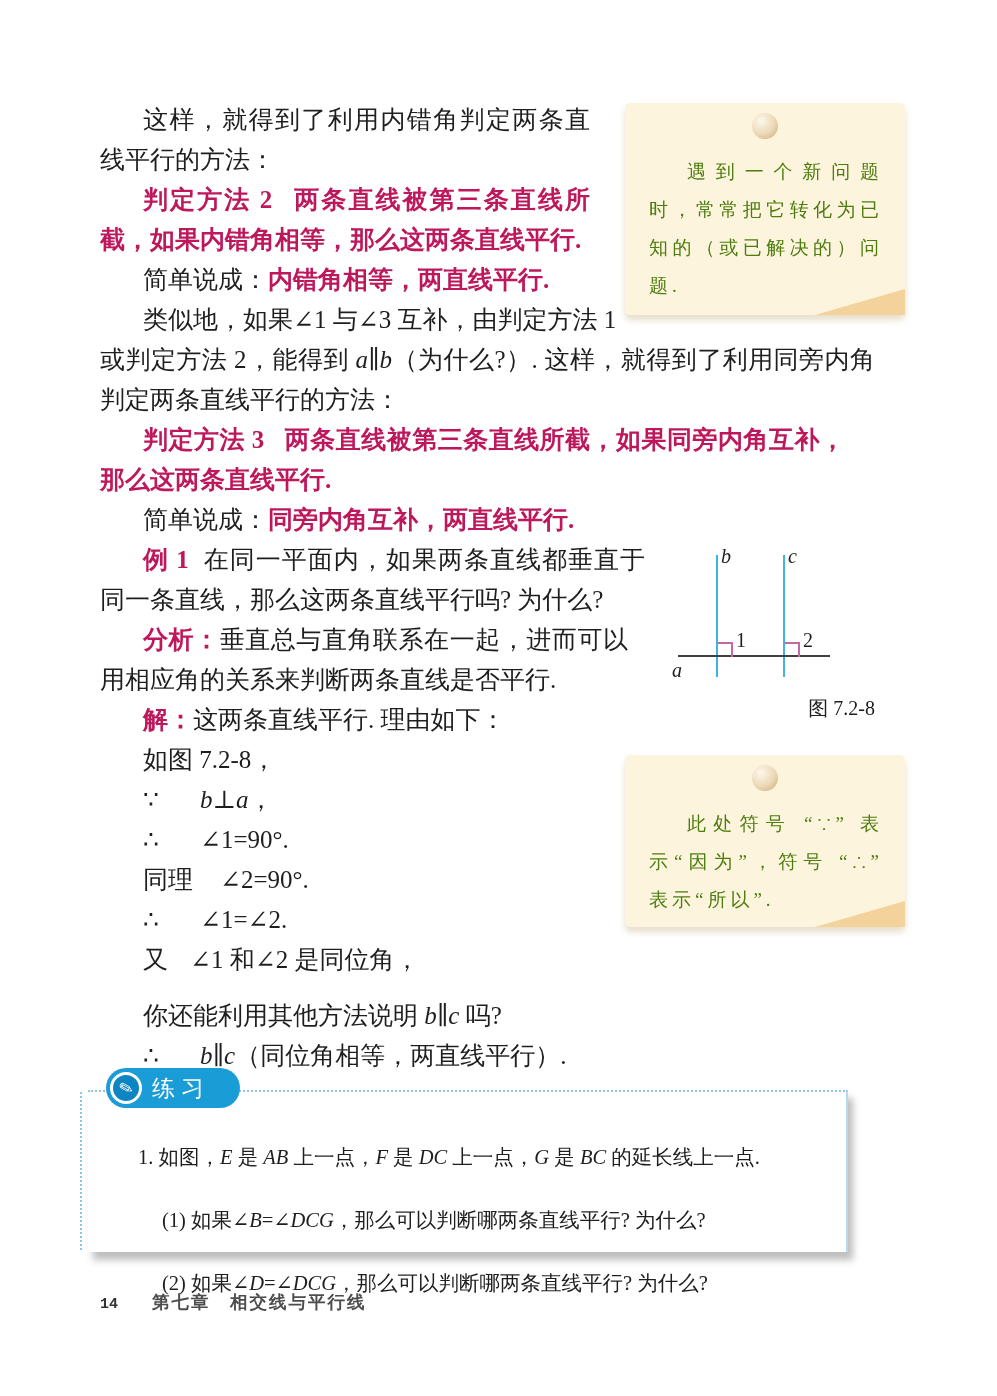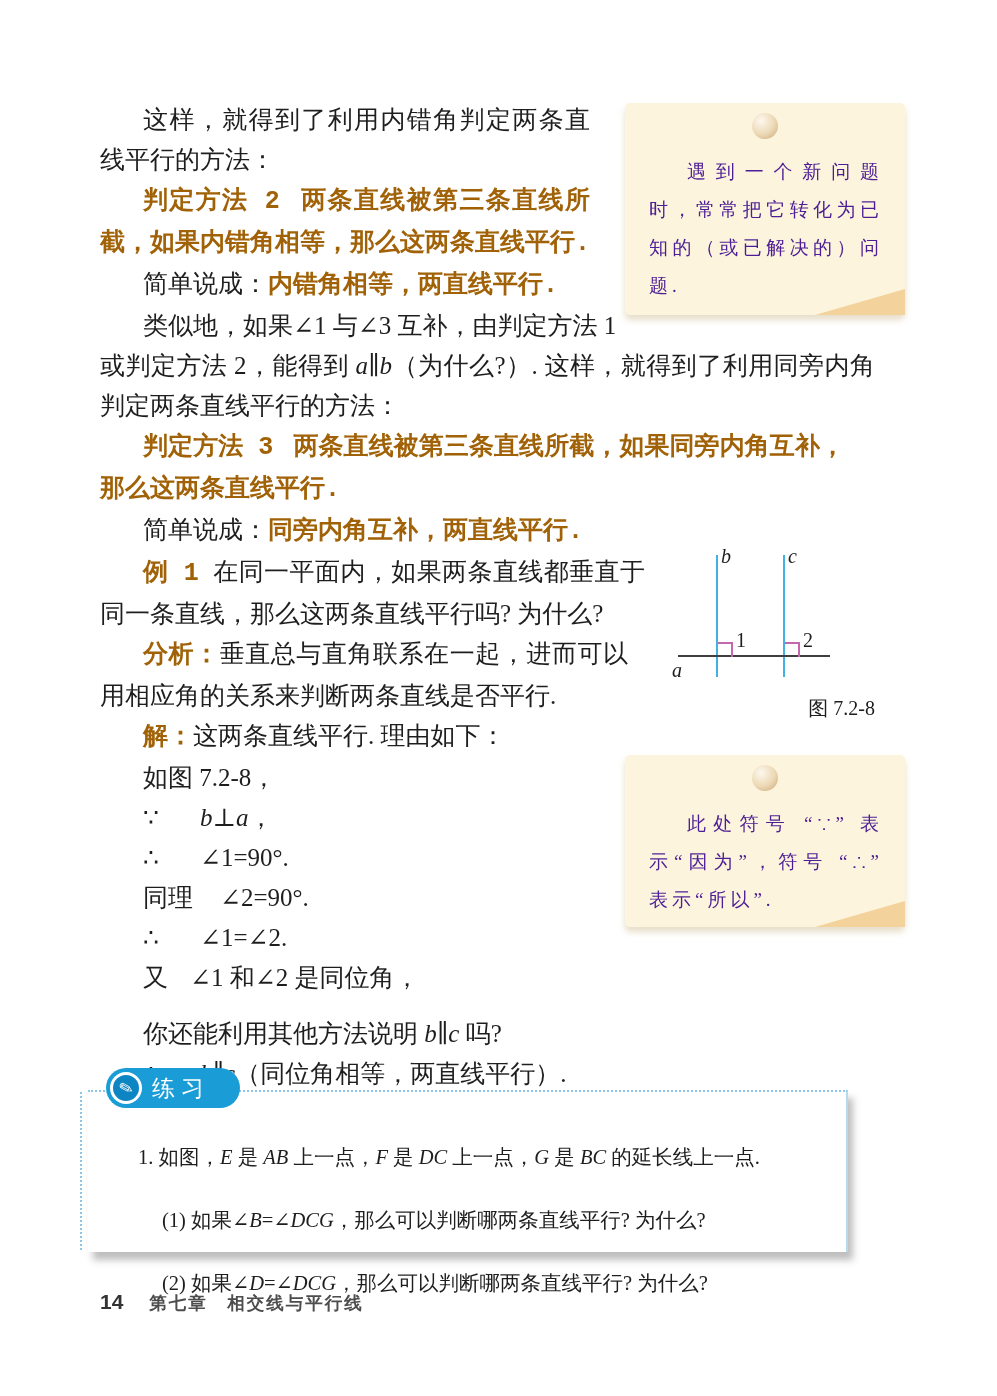--- a/index.html
+++ b/index.html
@@ -4,21 +4,21 @@
 <style>
   html,body{margin:0;padding:0;}
   body{
     width:997px;height:1396px;position:relative;background:#ffffff;
     font-family:"Liberation Serif","DejaVu Serif",serif;color:#1e1e1e;
     overflow:hidden;
   }
   .main-col{position:absolute;left:100px;top:100px;width:795px;}
   .para{margin:0;font-size:25px;line-height:40px;text-align:justify;}
   .indent{text-indent:43px;}
-  .blue{color:#a16207;font-family:Liberation Mono, monospace;font-weight:700;}
+  .blue{color:#be185d;font-family:Liberation Serif, serif;font-weight:700;}
   .math{font-family:"Liberation Serif","DejaVu Serif",serif;font-style:italic;}
   .gap{display:inline-block;width:20px;}
   .gap2{display:inline-block;width:14px;}
   .sym{display:inline-block;width:57px;}
   .word2{display:inline-block;width:77px;}
   .word1{display:inline-block;width:47px;}
   .proof-line{padding-left:43px;}
   .question-line{margin-top:16px;}
 
   
@@ -31,21 +31,21 @@
   .sticky-note .curl{
     position:absolute;right:0;bottom:0;width:0;height:0;
     border-left:90px solid transparent;border-bottom:26px solid #f3d29c;
   }
   .pin{
     position:absolute;top:10px;left:50%;margin-left:-13px;width:26px;height:26px;border-radius:50%;
     background:radial-gradient(circle at 35% 30%, #fdf8ee, #ecd8b4 55%, #c9a678);
   }
   .note-text{
     margin:0;padding:50px 22px 0 24px;font-size:19px;line-height:38px;
-    letter-spacing:4px;text-indent:2em;text-align:justify;color:#4c1d95;
+    letter-spacing:4px;text-indent:2em;text-align:justify;color:#4d7c0f;
   }
 
   
   .figure-area{position:absolute;left:660px;top:545px;width:260px;height:190px;}
   .fig-line{position:absolute;background:#3f3f3f;}
   .fig-vline{position:absolute;width:2px;background:#41b2e1;}
   .fig-mark{position:absolute;width:13px;height:13px;border-top:2px solid #c468ab;border-right:2px solid #c468ab;}
   .fig-label{position:absolute;font-size:20px;font-style:italic;font-family:"Liberation Serif",serif;}
   .fig-num{position:absolute;font-size:20px;font-family:"Liberation Serif",serif;font-style:normal;}
   .fig-caption{position:absolute;left:0;top:150px;width:215px;text-align:right;font-size:20px;}
@@ -73,21 +73,21 @@
   .badge-label{
     color:#fff;font-size:23px;font-weight:400;letter-spacing:6px;
     font-family:"Liberation Sans","DejaVu Sans",sans-serif;
   }
   .exercise-items{padding:26px 0 0 34px;}
   .exercise-items p{margin:16px;font-size:20.5px;line-height:47px;}
   .exercise-sub{padding-left:24px;}
 
   
   .page-footer{position:absolute;left:100px;top:1290px;display:flex;align-items:baseline;}
-  .page-num{font-family:Liberation Sans, sans-serif;font-weight:700;font-size:21px;color:#333;margin-right:26px;}
+  .page-num{font-family:Liberation Mono, monospace;font-weight:700;font-size:15px;color:#333;margin-right:34px;}
   .chapter-title{font-family:"Liberation Sans","DejaVu Sans",sans-serif;font-size:17.5px;color:#4d4d4d;letter-spacing:2px;font-weight:bold;}
 </style>
 </head>
 <body>
 
 <div class="page">
 
   <div class="main-col">
 
     <p class="para indent" style="width:490px">这样，就得到了利用内错角判定两条直线平行的方法：</p>

